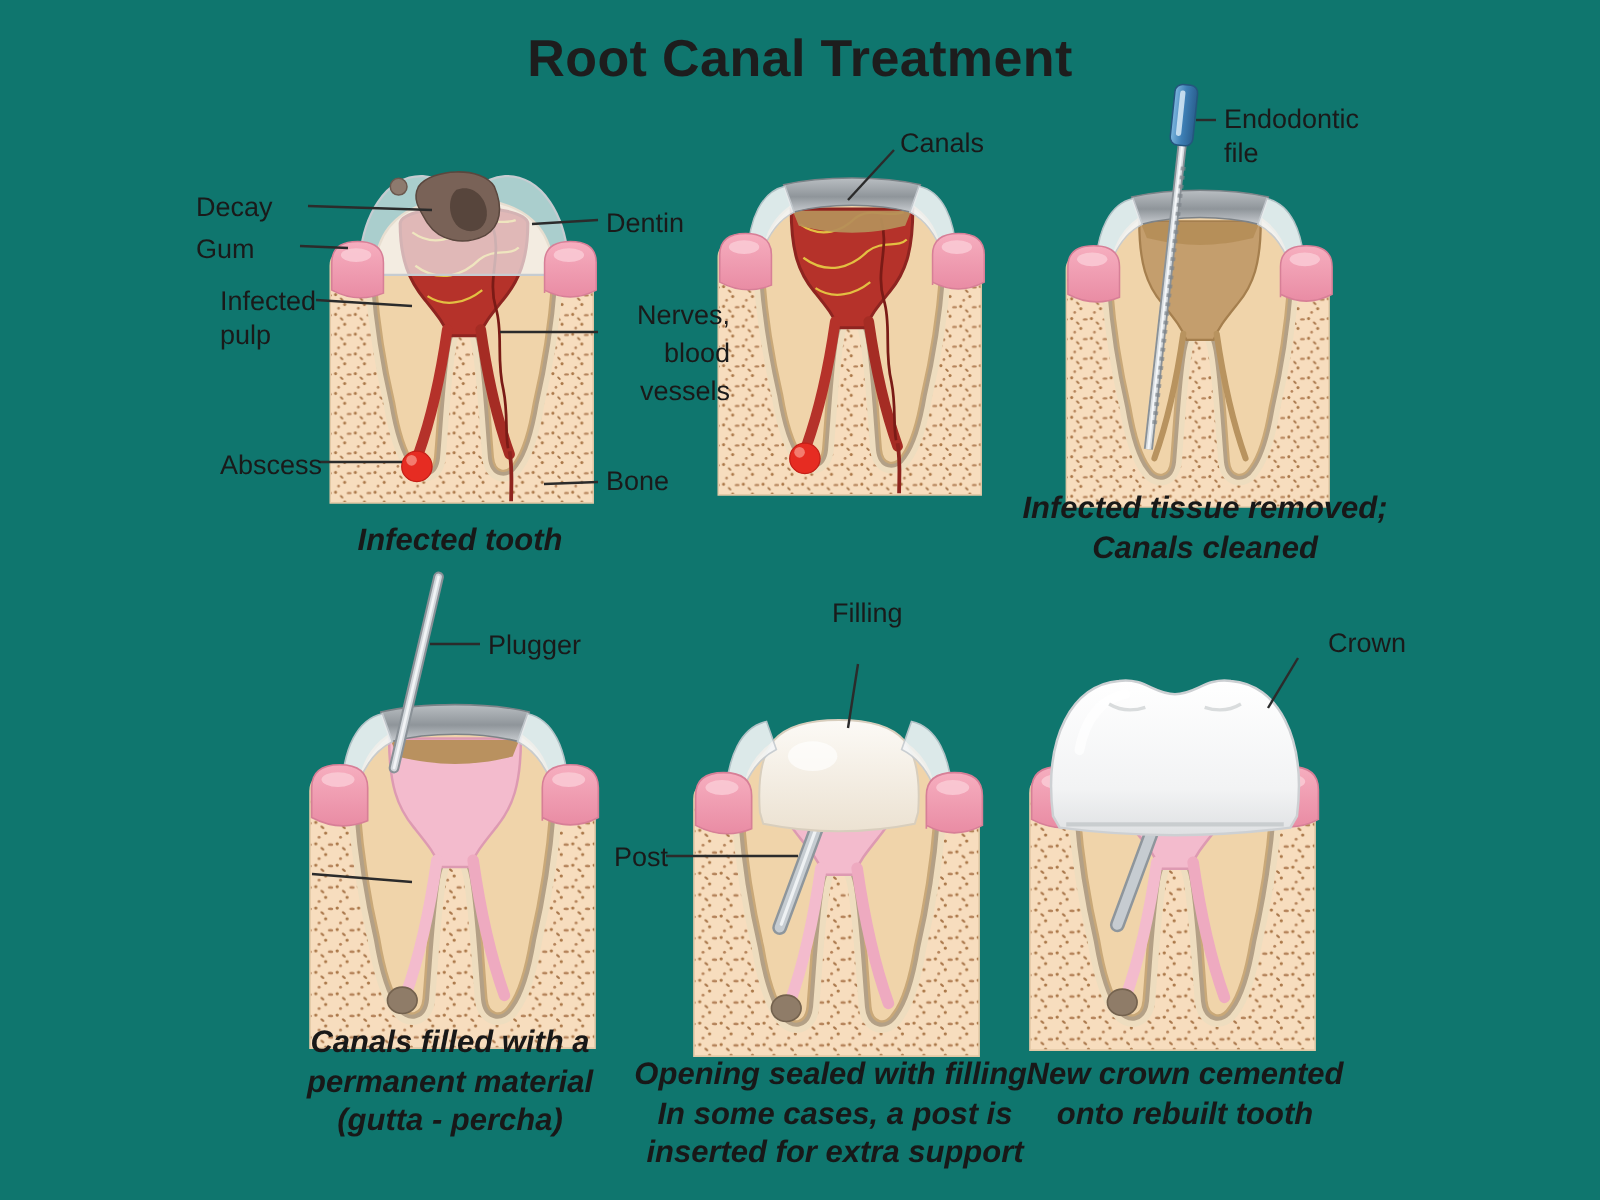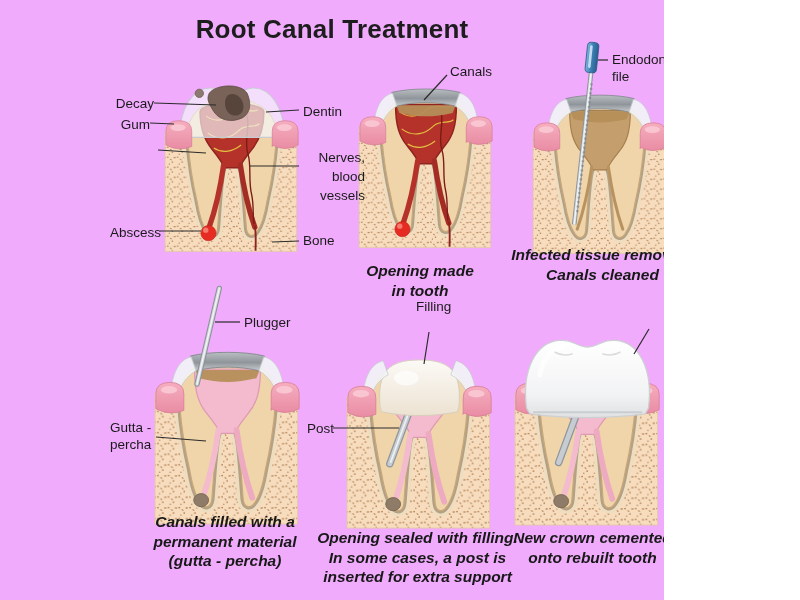--- a/index.html
+++ b/index.html
@@ -1,23 +1,23 @@
 <!DOCTYPE html>
 <html style="--pulp-red: #b5322a; --abscess-red: #e62c22; --gutta-pink: #f3bbcd; --gum-pink: #f0a3b6; --bone-cream: #f7ddbe; --dentin-tan: #f0d4aa; --enamel-white: #f4f8fa; --metal-gray: #c6cbd0; --file-handle-blue: #3d7fb5; --text-dark: #1d1d1d;"><head>
 <meta charset="utf-8">
 <style>
   html,body{margin:0;padding:0;background:#ffffff;}
-  #canvas{position:relative;width:664px;height:600px;background:#f0abfc;overflow:hidden;
+  #canvas{position:relative;width:800px;height:600px;background:#0f766e;overflow:hidden;
           font-family:"Liberation Sans",sans-serif;}
   .title{position:absolute;left:0;right:0;top:14px;margin:0;text-align:center;
          font:600 26px "Liberation Sans",sans-serif;color:#1d1d1d;letter-spacing:.2px;}
   .panel{position:absolute;overflow:visible;}
   .lbl{position:absolute;font:400 13.5px "Liberation Sans",sans-serif;color:#1a1a1a;
        line-height:17px;white-space:pre-line;}
-  .lbl.r{text-align:right;}
+  .lbl.r{text-align:left;}
   .lbl.w{line-height:19px;text-align:right;}
   .cap{position:absolute;font:italic 700 15.5px "Liberation Sans",sans-serif;color:#181818;
        line-height:19.5px;text-align:center;white-space:pre-line;}
   #leads{position:absolute;left:0;top:0;pointer-events:none;}
 </style>
 </head>
 <body>
 
 <div id="canvas">
 
@@ -266,38 +266,37 @@
       <line x1="240" y1="322" x2="215" y2="322"></line>
       <line x1="156" y1="437" x2="206" y2="441"></line>
       <line x1="429" y1="332" x2="424" y2="364"></line>
       <line x1="333" y1="428" x2="399" y2="428"></line>
       <line x1="649" y1="329" x2="634" y2="354"></line>
     </g>
   </svg>
 
   <div class="lbl r" style="left:98px;top:95px;width:56px">Decay</div>
   <div class="lbl r" style="left:98px;top:116px;width:52px">Gum</div>
+  <div class="lbl" style="left:110px;top:142px;width:70px">Infected
+pulp</div>
   <div class="lbl" style="left:110px;top:224px">Abscess</div>
   <div class="lbl" style="left:303px;top:103px">Dentin</div>
   <div class="lbl w" style="left:303px;top:148px;width:62px">Nerves,
 blood
 vessels</div>
   <div class="lbl" style="left:303px;top:232px">Bone</div>
   <div class="lbl" style="left:450px;top:63px">Canals</div>
   <div class="lbl" style="left:612px;top:51px;width:85px">Endodontic
 file</div>
   <div class="lbl" style="left:244px;top:314px">Plugger</div>
-  <div class="lbl" style="left:110px;top:419px;width:60px">Gutta -
-percha</div>
   <div class="lbl" style="left:416px;top:298px">Filling</div>
   <div class="lbl" style="left:307px;top:420px">Post</div>
   <div class="lbl" style="left:664px;top:313px">Crown</div>
 
-  <div class="cap" style="left:320px;top:261px;width:200px">Opening made
-in tooth</div>
+  <div class="cap" style="left:130px;top:261px;width:200px">Infected tooth</div>
   <div class="cap" style="left:495px;top:245px;width:215px">Infected tissue removed;
 Canals cleaned</div>
   <div class="cap" style="left:115px;top:512px;width:220px">Canals filled with a
 permanent material
 (gutta - percha)</div>
   <div class="cap" style="left:300px;top:528px;width:235px">Opening sealed with filling.
 In some cases, a post is
 inserted for extra support</div>
   <div class="cap" style="left:480px;top:528px;width:225px">New crown cemented
 onto rebuilt tooth</div>

